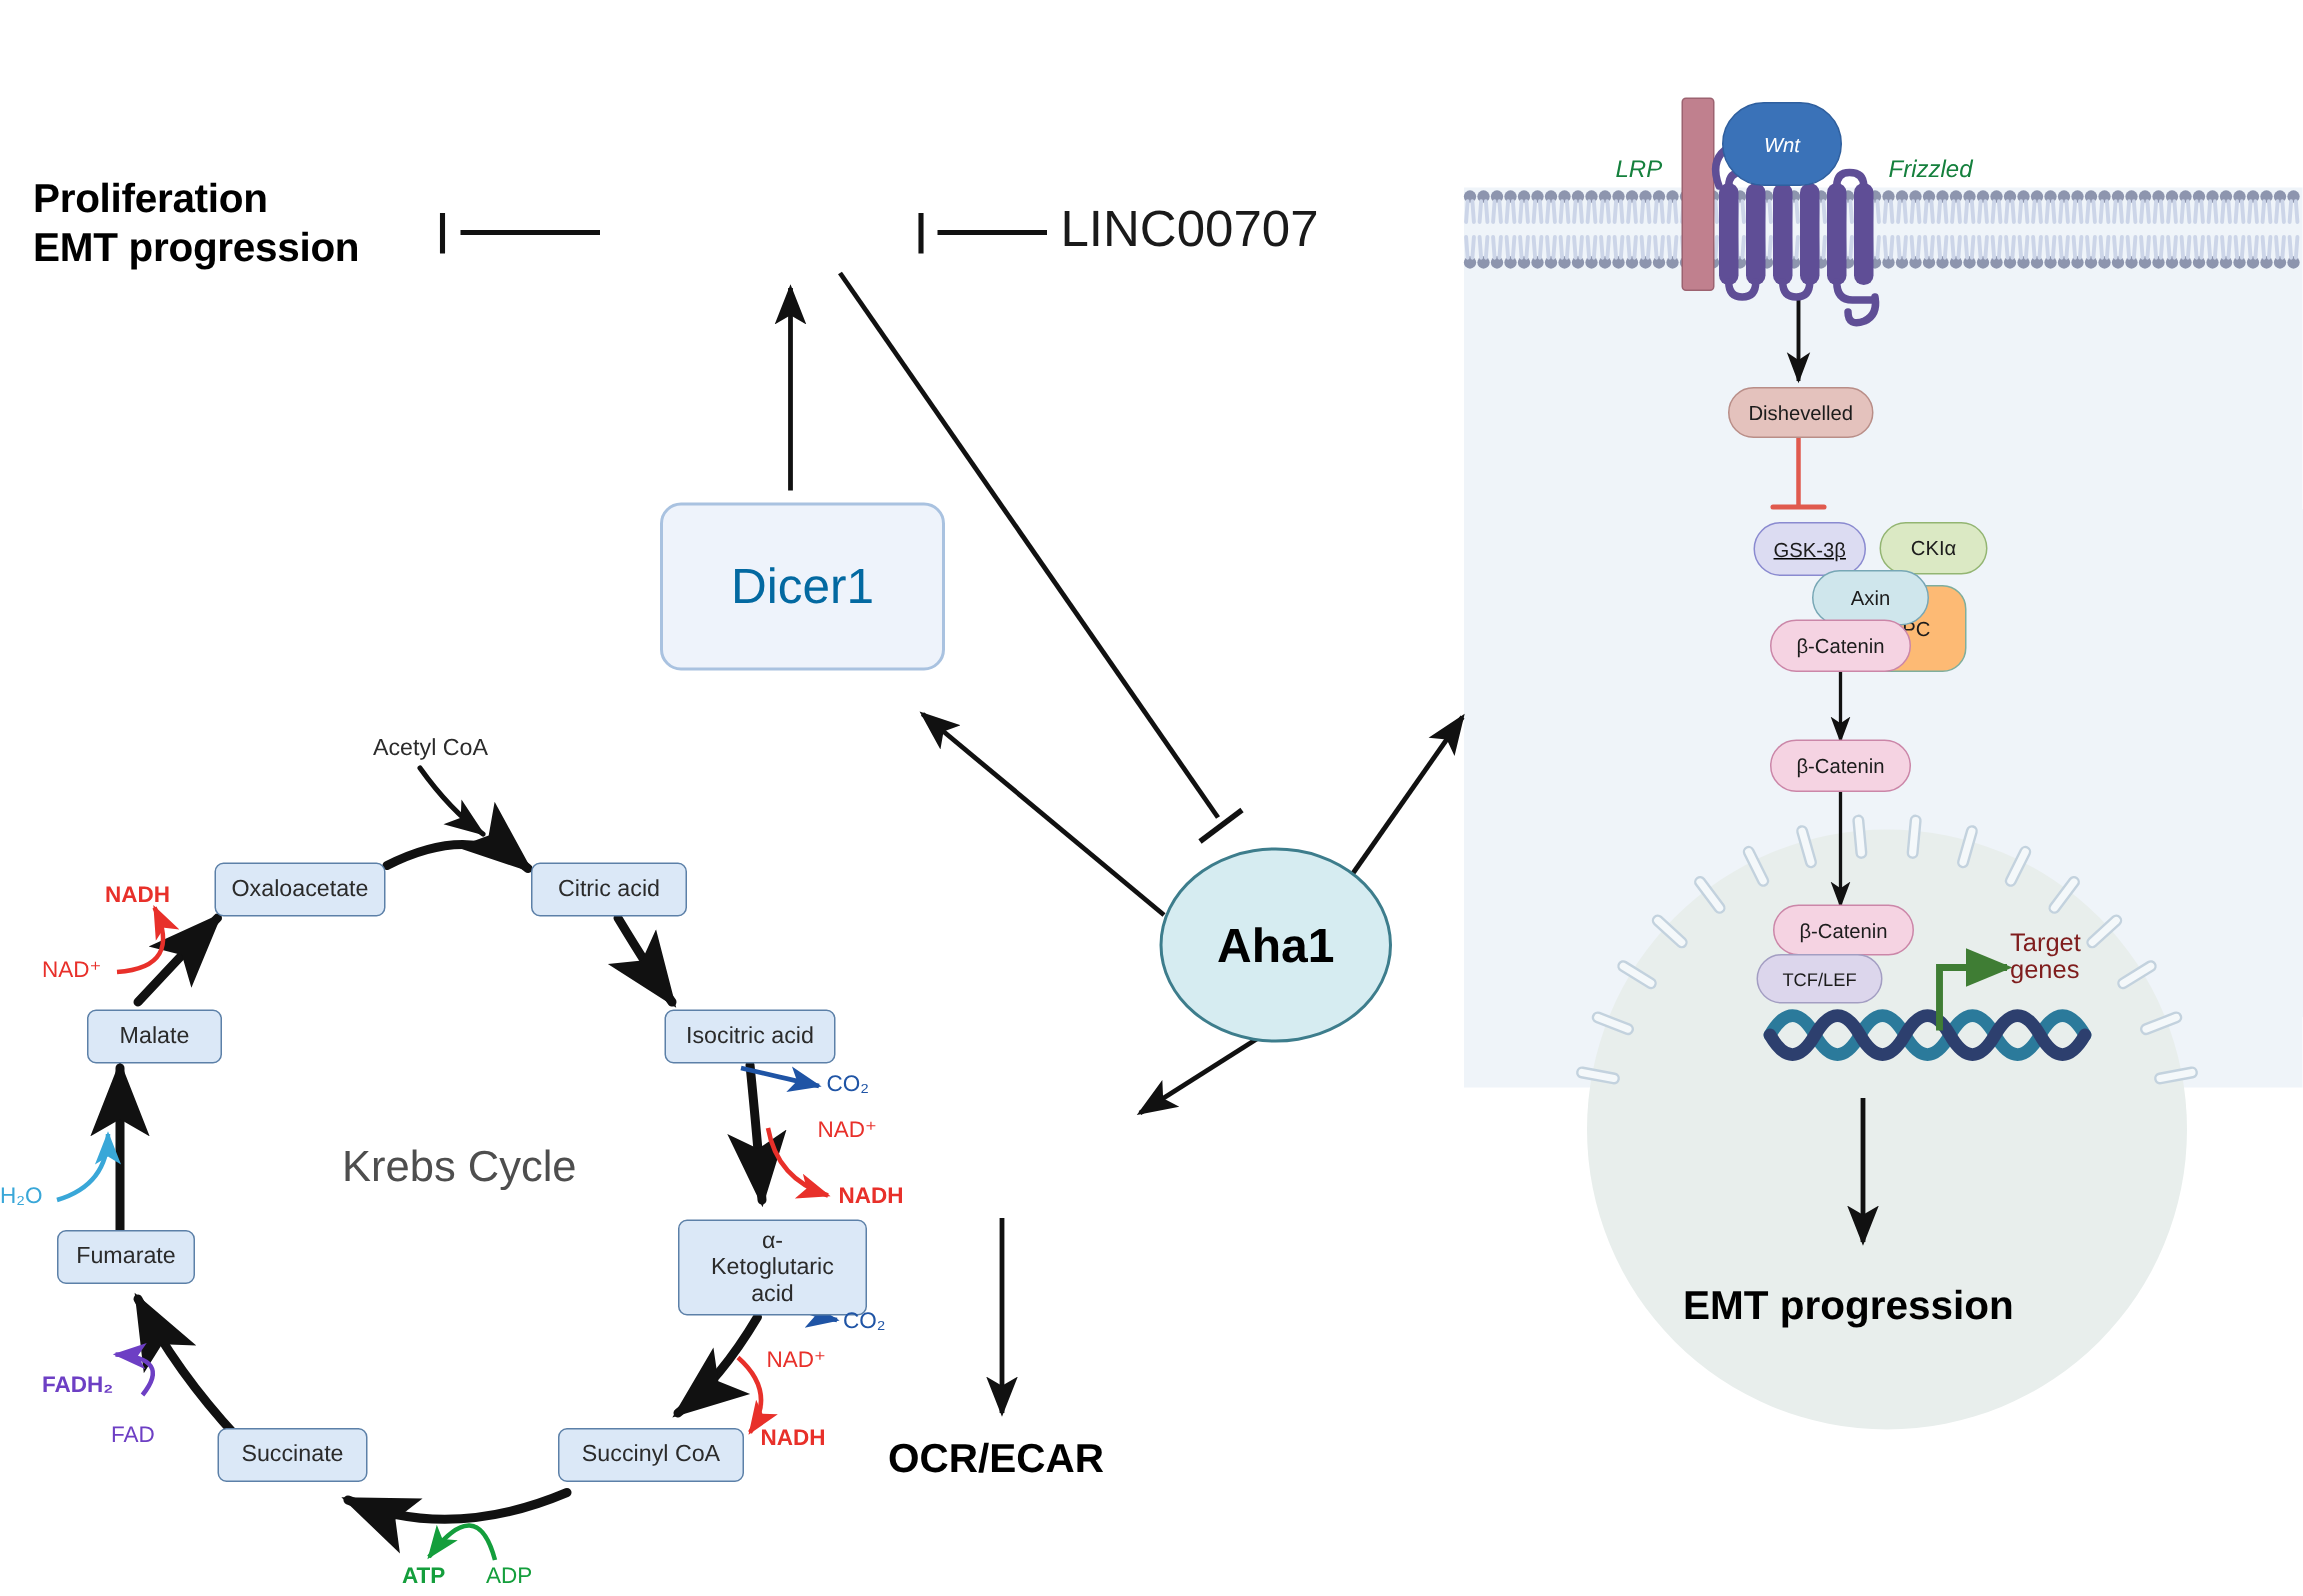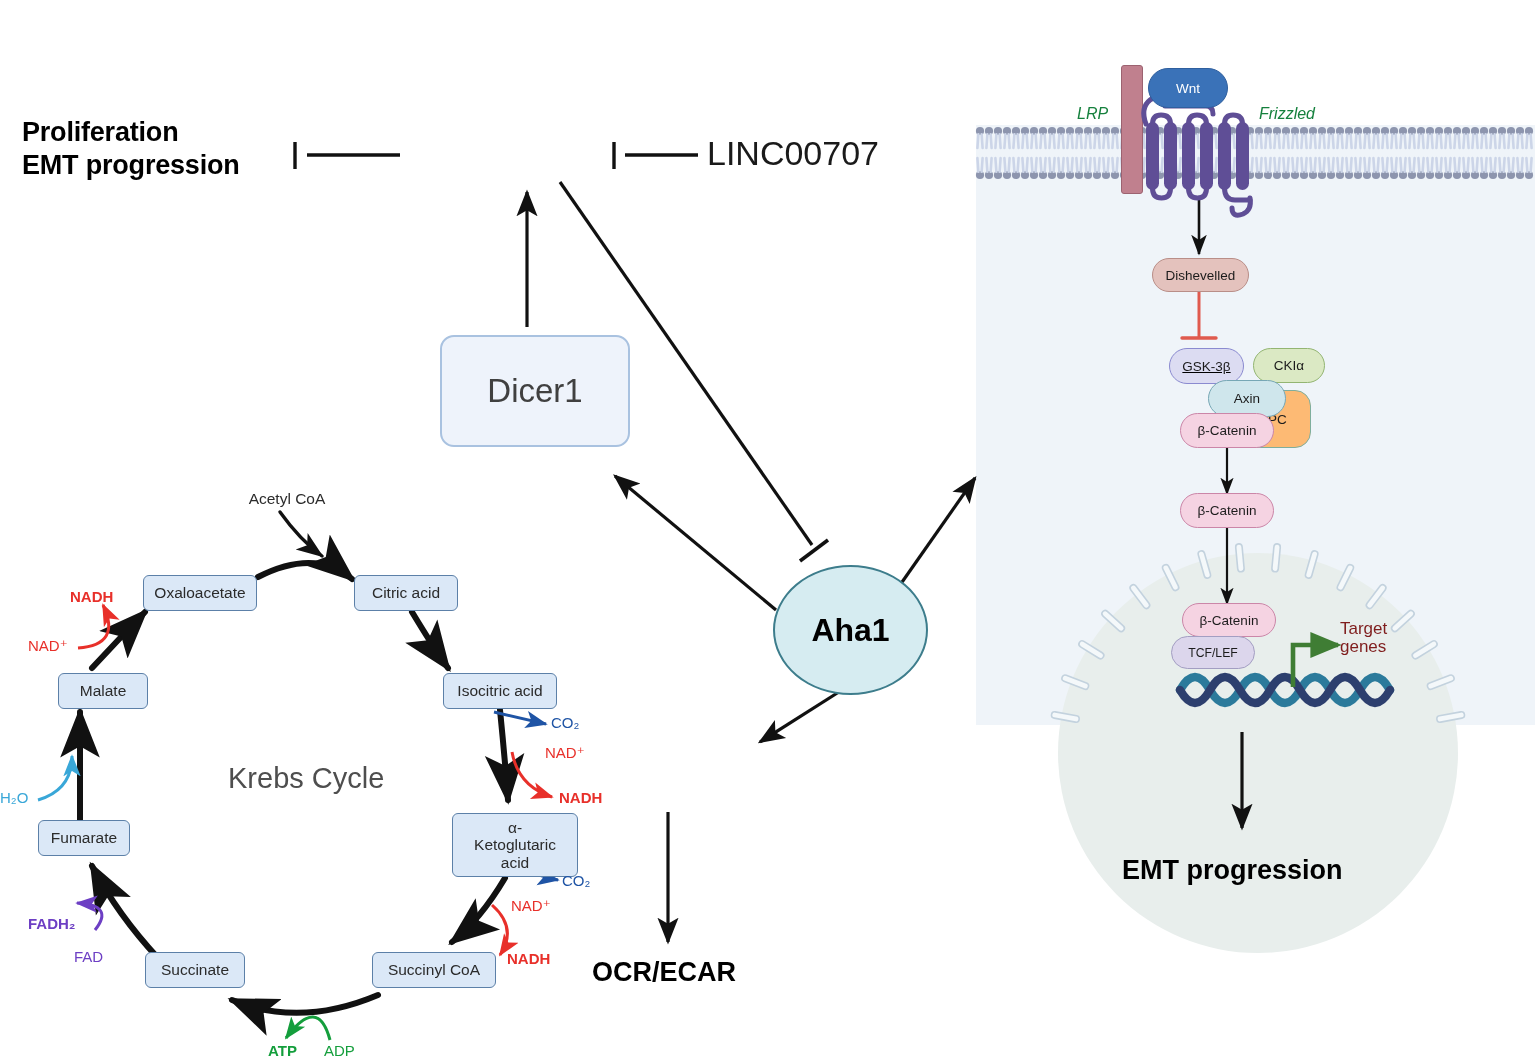--- a/index.html
+++ b/index.html
@@ -4,21 +4,21 @@
 <style>
   html,body{margin:0;padding:0;background:#ffffff;}
   body{width:1535px;height:1064px;position:relative;overflow:hidden;
        font-family:"Liberation Sans","DejaVu Sans",sans-serif;}
   #root{position:absolute;inset:0;}
   svg.layer{position:absolute;left:0;top:0;width:1535px;height:1064px;}
   .abs{position:absolute;}
   
   .bold-head{font-weight:bold;font-size:27px;color:#000;line-height:1.22;letter-spacing:-0.2px;}
   .plain-lg{font-size:34px;color:#1a1a1a;}
-  .node-lg{font-size:33px;color:#404040;}
+  .node-lg{font-size:33px;color:#0369a1;}
   .node-xl{font-weight:bold;font-size:32px;color:#000;}
   .metab{font-size:15.5px;color:#2b2b2b;text-align:center;line-height:1.12;}
   .krebs-title{font-size:29px;color:#4e4e4e;}
   .cofac{font-weight:bold;font-size:15px;}
   .cofac-thin{font-size:15px;}
   .red{color:#e8302a;}
   .blue{color:#1f54a5;}
   .purple{color:#6d3fc4;margin-top:20px;}
   .green{color:#149e3c;}
   .cyan{color:#39a7d8;}
@@ -411,21 +411,21 @@
         <path d="M1152.5,188 Q1152.5,198 1161.5,198 Q1170.5,198 1170.5,188"></path>
         <path d="M1188.5,188 Q1188.5,198 1197.5,198 Q1206.5,198 1206.5,188"></path>
         <path d="M1224.5,188 Q1224.5,200 1235,200 L1250,200"></path>
         <path d="M1146,124 Q1140,108 1150,100 Q1158,94 1166,98"></path>
         <path d="M1165,106 L1206,106 Q1213,106 1213,114"></path>
         <path d="M1250,198 Q1252,210 1243,214 Q1232,218 1232,208"></path>
       </g>
     </g>
   </svg>
 
-  <div class="pill" style="left:1148px;top:68px;width:80px;height:40px;background:#3a72b8;border:1.5px solid #2f5f9e;">
+  <div class="pill" style="left:1148px;top:68px;width:80px;height:56px;background:#3a72b8;border:1.5px solid #2f5f9e;font-style:italic;">
     <span class="pill-t" style="color:#fff;">Wnt</span>
   </div>
 
   <div class="pill" style="left:1152px;top:258px;width:97px;height:34px;background:#e4c2bd;border:1.6px solid #b98e88;">
     <span class="pill-t">Dishevelled</span>
   </div>
 
   <div class="pill" style="left:1235px;top:390px;width:76px;height:58px;background:#fdba74;border:1.6px solid #7fae9d;border-radius:16px;">
     <span class="pill-t">APC</span>
   </div>

